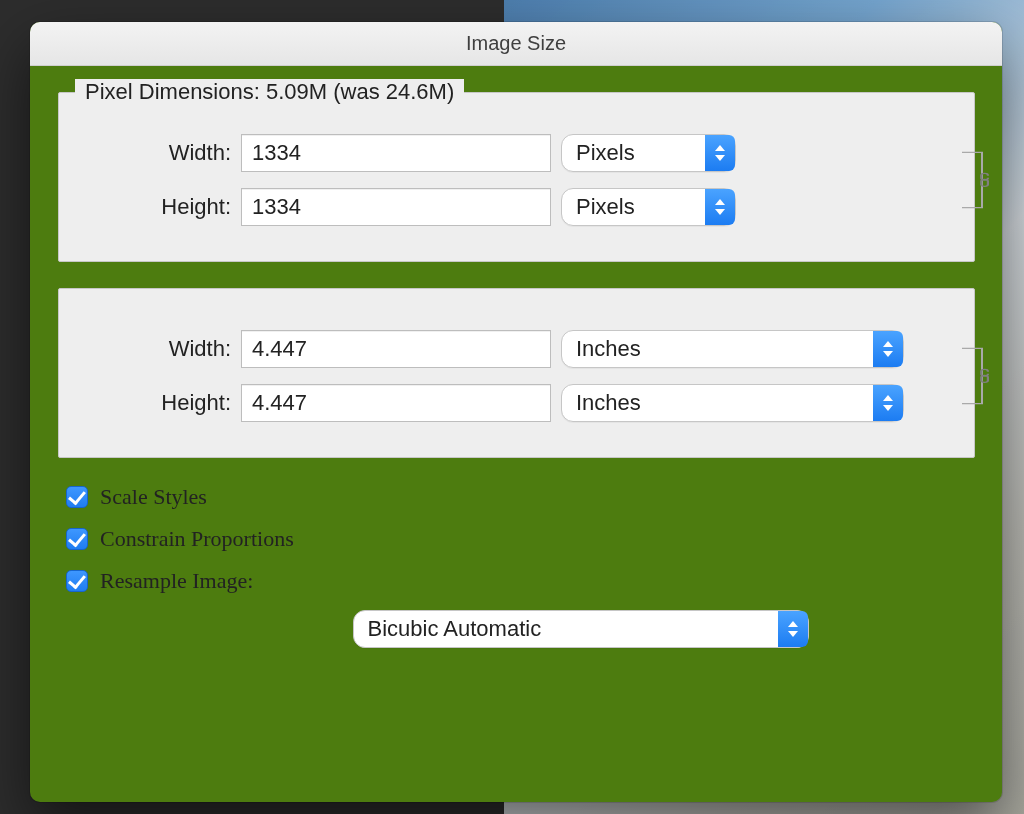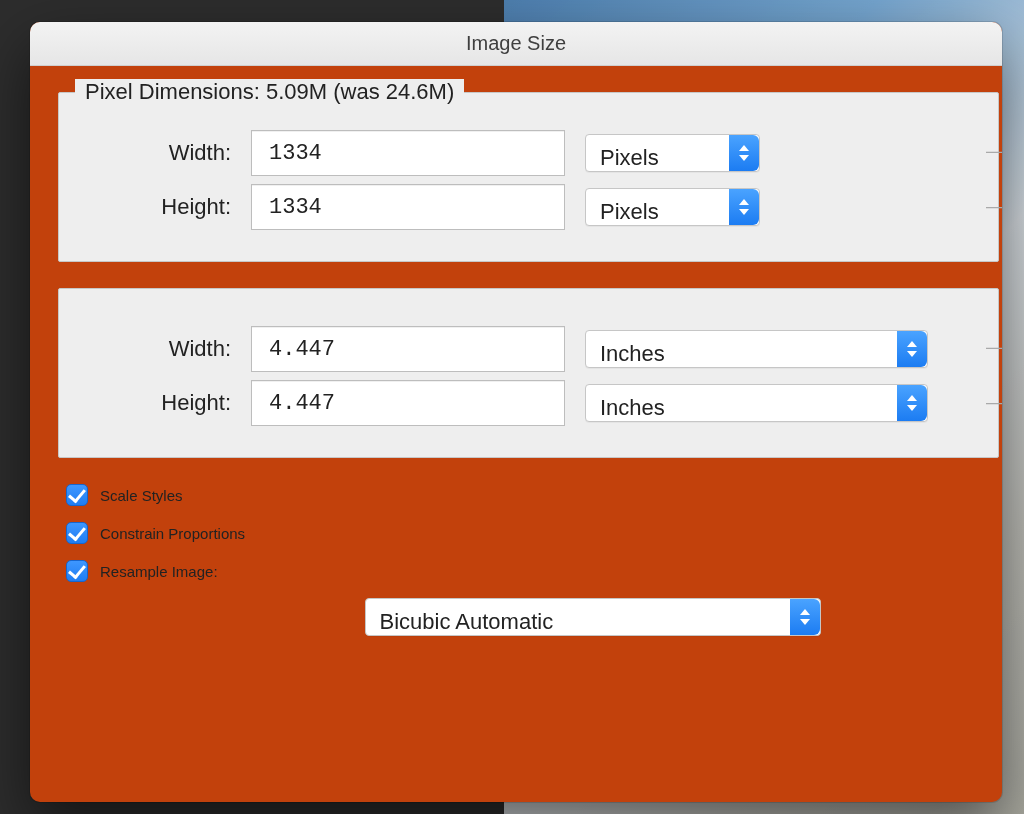--- a/index.html
+++ b/index.html
@@ -25,21 +25,21 @@
     position: absolute;
     top: 0; left: 0; bottom: 0; width: 520px;
     background: #2d2d2d;
   }
 
   .dialog {
     position: absolute;
     left: 30px; top: 22px;
     width: 972px;
     height: 780px;
-    background: #c2410c;
+    background: #4d7c0f;
     border-radius: 10px;
     box-shadow: 0 25px 60px rgba(0,0,0,0.55), 0 0 0 1px rgba(0,0,0,0.12);
     overflow: hidden;
   }
   .titlebar {
     height: 44px;
     display: flex;
     align-items: center;
     justify-content: center;
     background: linear-gradient(#f3f3f3, #e6e6e6);
@@ -73,48 +73,48 @@
     color: #222;
   }
   .rowblock {
     position: relative;
   }
   .row {
     display: flex;
     align-items: center;
     height: 44px;
     margin: 10px 0;
-    gap: 20px;
+    gap: 10px;
   }
   .row .lbl {
     flex: 0 0 150px;
     text-align: right;
     font-size: 22px;
   }
   .txtinput {
     flex: 0 0 180px;
-    height: 46px;
+    height: 38px;
     background: #fff;
     border: 1px solid #bdbdbd;
     box-shadow: inset 0 1px 0 rgba(0,0,0,0.06);
-    padding: 0 17px;
-    font-size: 22px;
-    font-family: Liberation Mono, monospace;
+    padding: 0 10px;
+    font-size: 22px;
+    font-family: Liberation Sans, sans-serif;
     color: #222;
   }
 
   
   .popup {
     position: relative;
     background: #fff;
     border: 1px solid #c6c6c6;
-    border-radius: 4px;
+    border-radius: 12px;
     height: 38px;
     display: flex;
-    align-items: flex-end;
+    align-items: center;
     padding: 0 40px 0 14px;
     font-size: 22px;
     box-shadow: 0 1px 0 rgba(0,0,0,0.04);
     user-select: none;
     cursor: default;
   }
   .popup .stepper {
     position: absolute;
     right: 0; top: 0; bottom: 0;
     width: 30px;
@@ -173,24 +173,25 @@
     color: #fff;
   }
   .btn.extra-gap { margin-top: 36px; }
 
   
   .checks { margin-top: 6px; padding-left: 8px; }
   .checkrow {
     display: flex;
     align-items: center;
     gap: 12px;
-    font-size: 15px;
+    font-size: 22px;
     margin: 10px 0 16px 0;
     cursor: default;
     user-select: none;
+    font-family: Liberation Serif, serif;
   }
   .cb {
     width: 22px; height: 22px;
     border-radius: 5px;
     background: linear-gradient(#3e97ff, #1f7df2);
     border: 1px solid #1765cc;
     position: relative;
     flex: 0 0 auto;
   }
   .cb::after {

